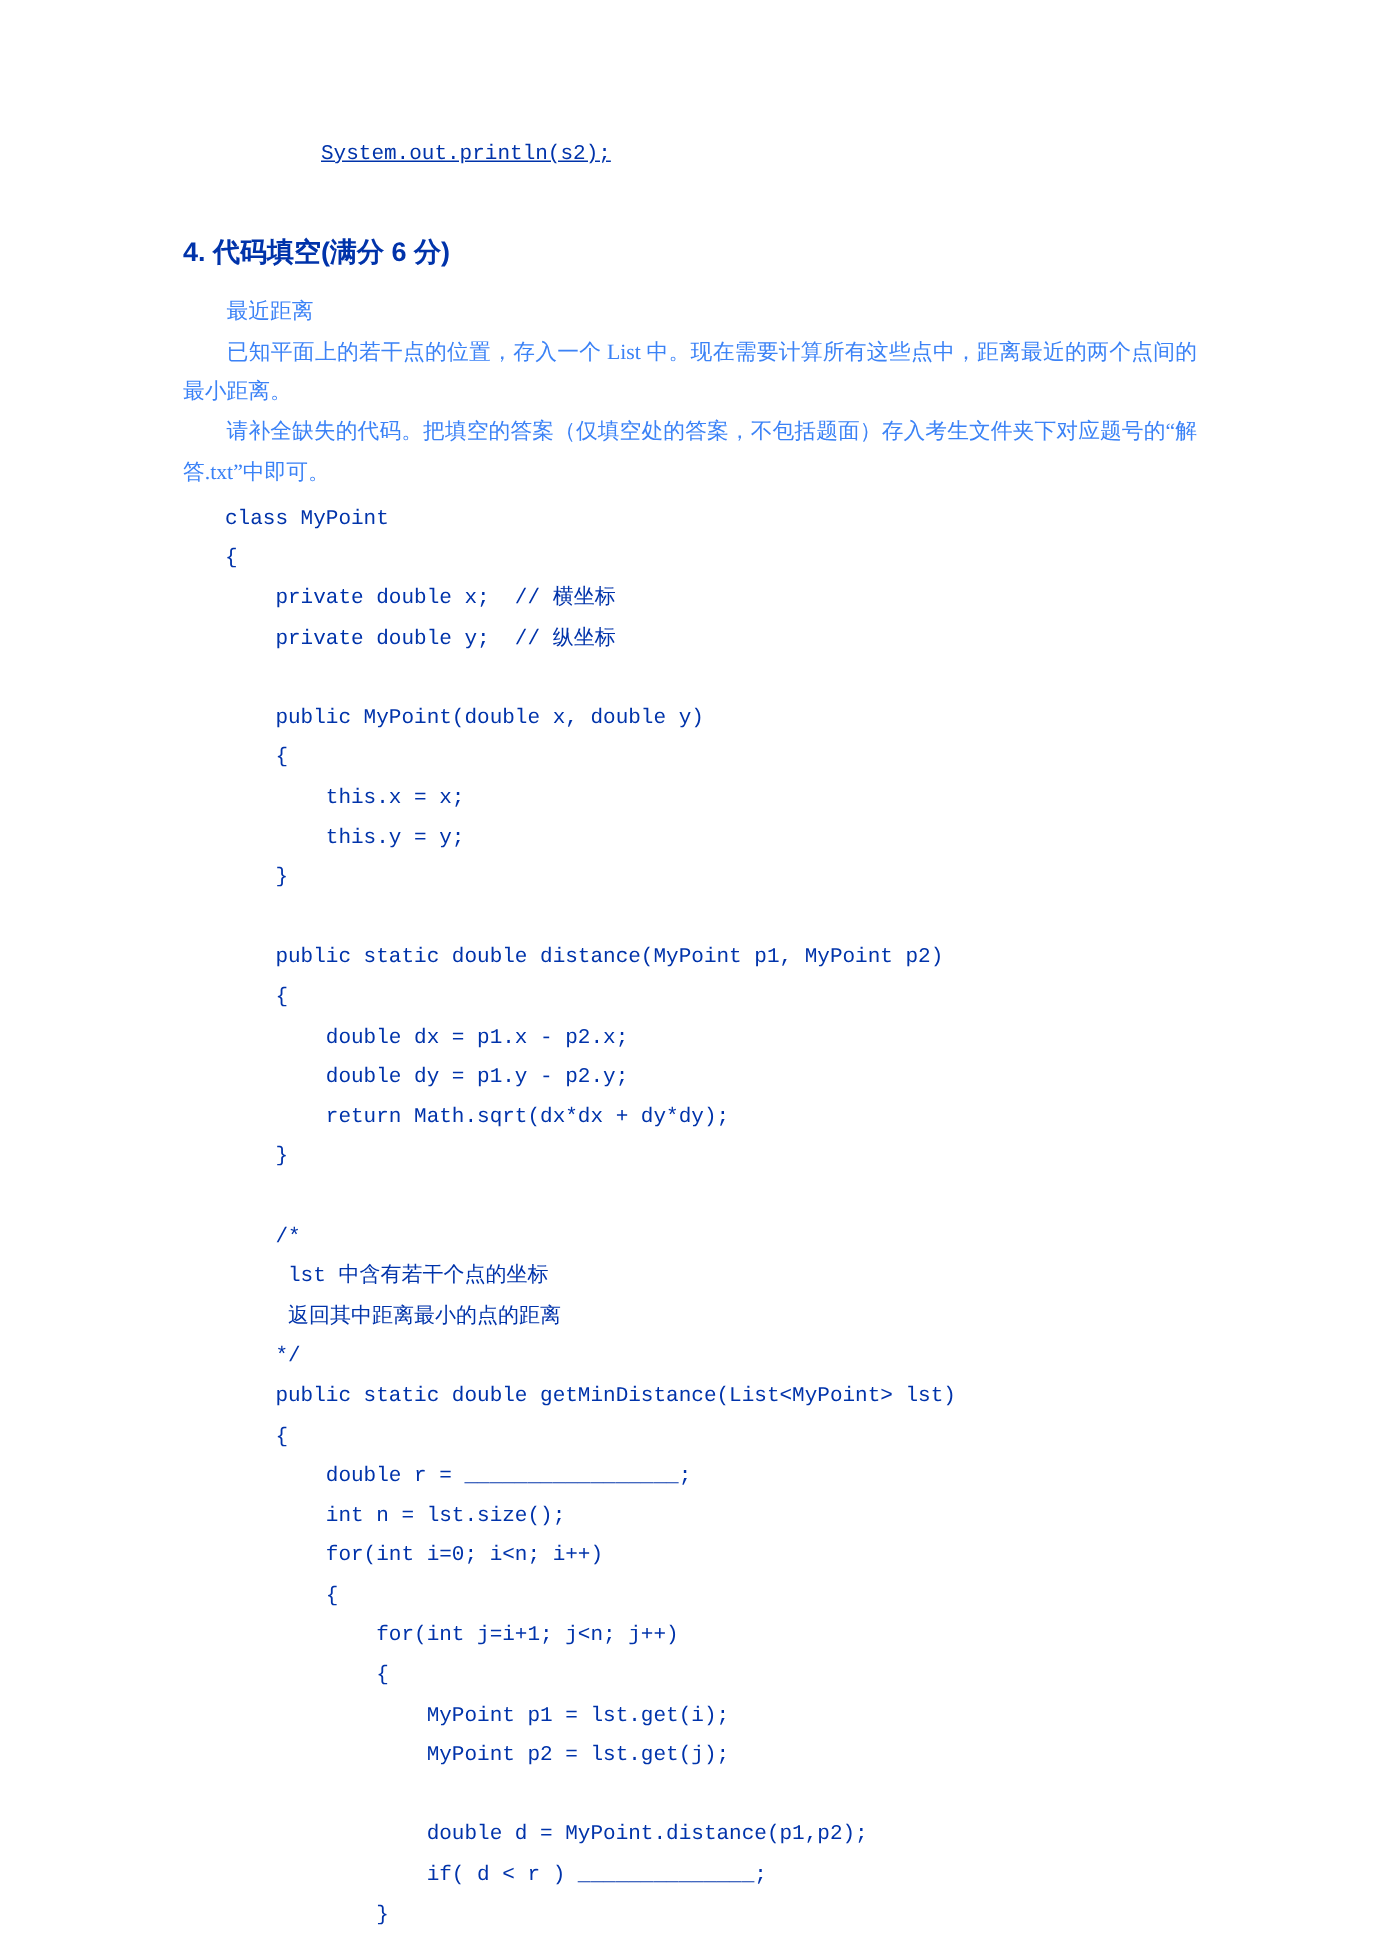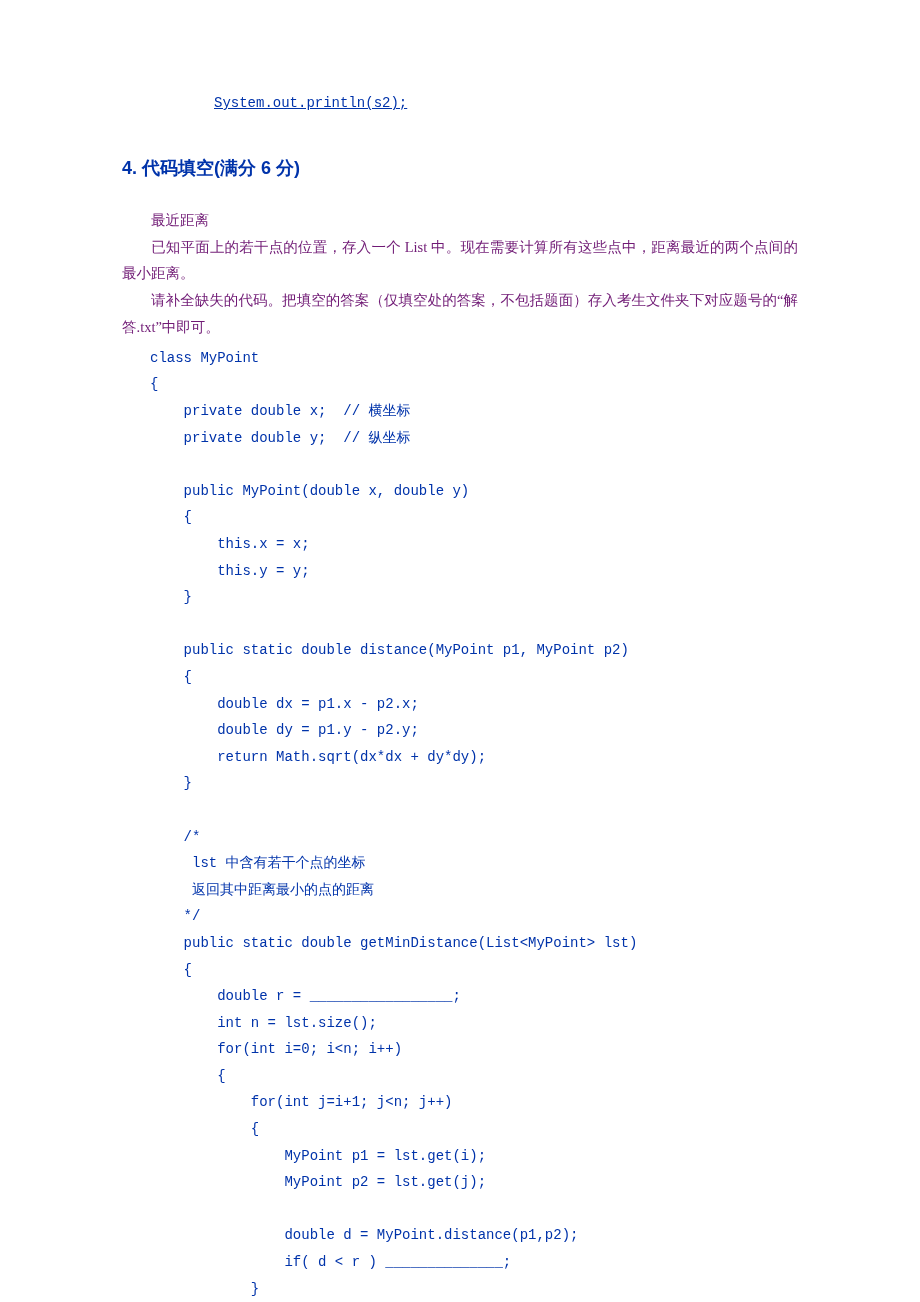--- a/index.html
+++ b/index.html
@@ -28,26 +28,26 @@
   .top-code {
     padding-left: 92px;
     margin-bottom: 34px;
     text-decoration: underline;
   }
   .heading {
     font-family: Arial, "Microsoft YaHei", sans-serif;
     font-size: 18px;
     font-weight: bold;
     color: #0033aa;
-    margin-bottom: 22px;
+    margin-bottom: 10px;
   }
   .body-text {
     font-family: "SimSun", "宋体", serif;
     font-size: 14.5px;
-    color: #701a75;
+    color: #3b82f6;
     line-height: 1.85;
     text-align: justify;
   }
   .body-text .indent {
     display: inline-block;
     width: 2em;
   }
   .main-code {
     padding-left: 28px;
     margin-top: 4px;

